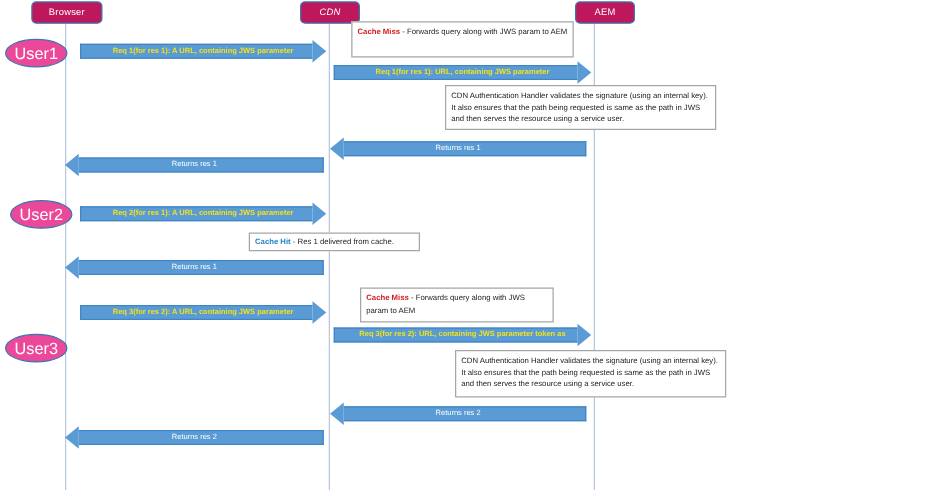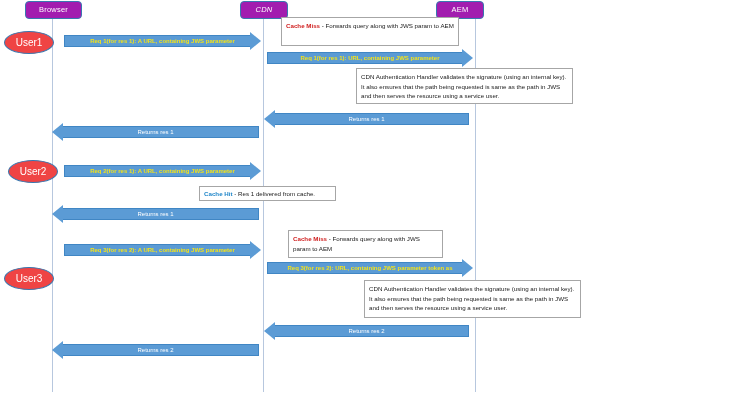--- a/index.html
+++ b/index.html
@@ -8,30 +8,30 @@
        -webkit-font-smoothing:antialiased;}
 
   #canvas{position:absolute;left:0;top:0;width:750px;height:396px;}
 
   
   .lifeline{position:absolute;width:1px;background:#b7c7de;}
 
   
   .participant{
     position:absolute;height:16px;border-radius:4px;
-    background:#a21caf;border:1px solid #3878b0;
+    background:#be185d;border:1px solid #3878b0;
     color:#ffffff;font-size:7.5px;line-height:16px;text-align:center;
     letter-spacing:.2px;
   }
 
   
   .actor{
     position:absolute;width:48px;height:21px;border-radius:50%;
-    background:#ef4444;border:1px solid #3878b0;
-    color:#ffffff;font-size:10px;line-height:21px;text-align:center;
+    background:#ec4899;border:1px solid #3878b0;
+    color:#ffffff;font-size:13px;line-height:21px;text-align:center;
   }
 
   
   .arrow{position:absolute;height:18px;}
   .arrow .body{
     position:absolute;top:3px;bottom:3px;
     background:#5b9bd5;border:1px solid #4086c4;
   }
   .arrow .head{position:absolute;top:0;width:0;height:0;}
   .arrow.right .body{left:0;right:11px;border-right:none;}
@@ -63,21 +63,21 @@
 <body>
 
 <div id="canvas">
 
   <div class="lifeline" style="left:52px;top:14px;height:378px;"></div>
   <div class="lifeline" style="left:263px;top:14px;height:378px;"></div>
   <div class="lifeline" style="left:475px;top:14px;height:378px;"></div>
 
   <div class="participant" style="left:25px;top:1px;width:55px;">Browser</div>
   <div class="participant" style="left:240px;top:1px;width:46px;font-style:italic;">CDN</div>
-  <div class="participant" style="left:436px;top:1px;width:46px;">AEM</div>
+  <div class="participant" style="left:460px;top:1px;width:46px;">AEM</div>
 
   <div class="actor" style="left:4px;top:31px;">User1</div>
   <div class="actor" style="left:8px;top:160px;">User2</div>
   <div class="actor" style="left:4px;top:239px;margin-top:28px;">User3</div>
 
   <div class="arrow right" style="left:64px;top:32px;width:197px;">
     <div class="body"></div>
     <div class="head"></div>
     <div class="lbl lbl-yellow">Req 1(for res 1): A URL, containing JWS parameter</div>
   </div>

